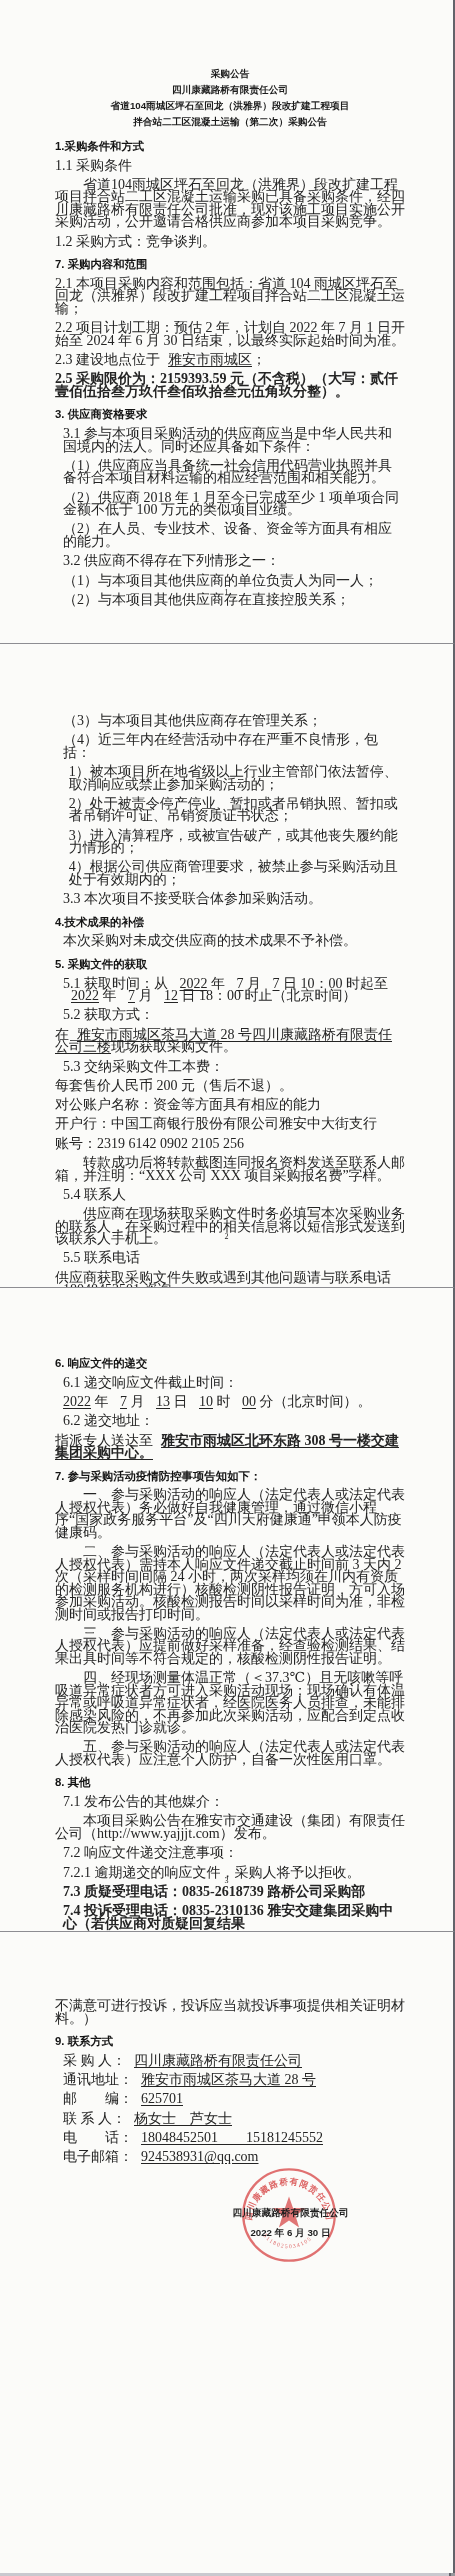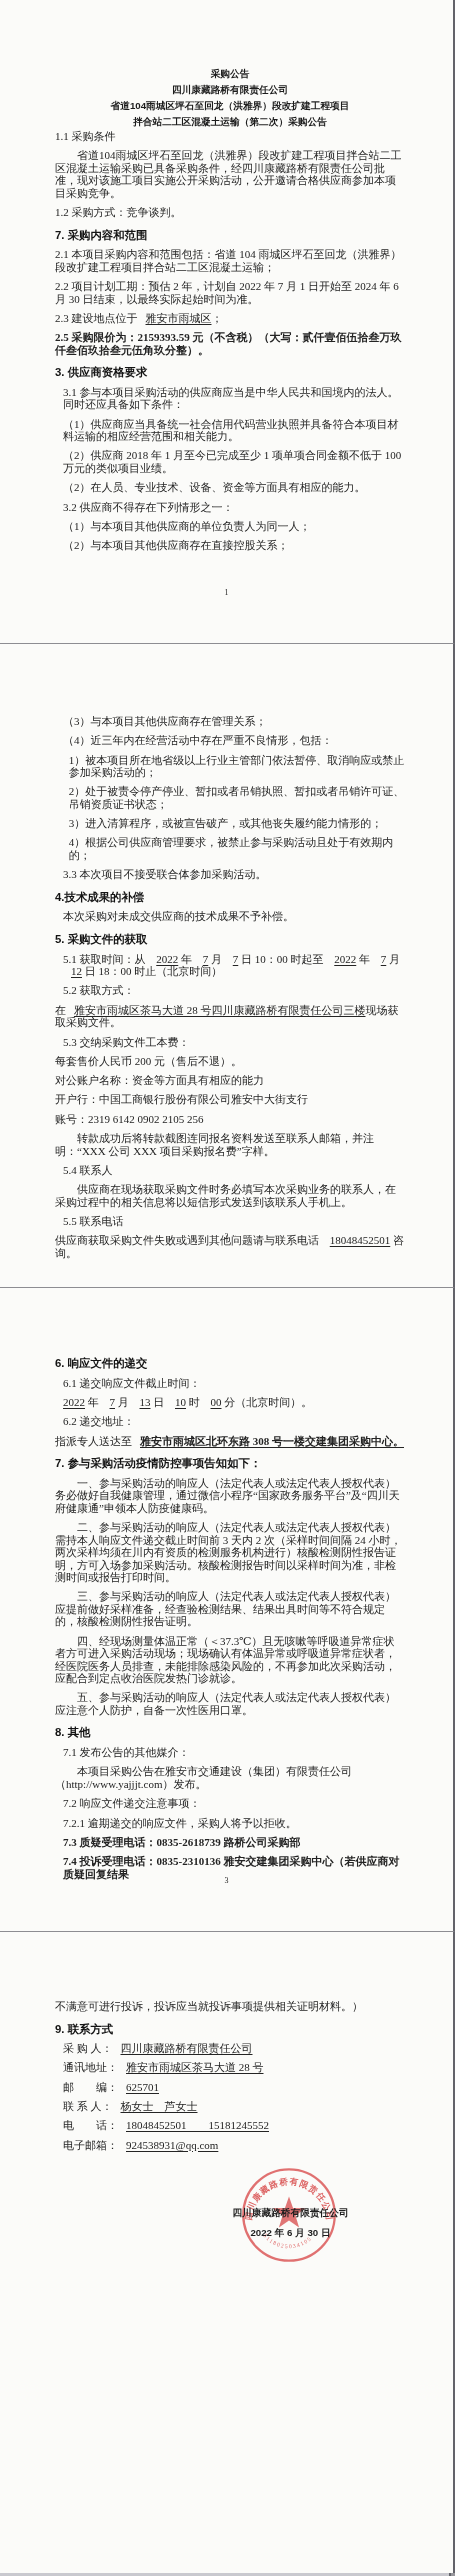--- a/index.html
+++ b/index.html
@@ -11,21 +11,21 @@
   #page-4{height:641px;border-bottom:none;}
   .content{padding:0 48px 0 55px;}
   #page-1 .content{padding-top:66px;}
   #page-2 .content{padding-top:71px;}
   #page-3 .content{padding-top:59px;}
   #page-4 .content{padding-top:68px;}
   .title{font-family:"Liberation Sans","DejaVu Sans",sans-serif;font-weight:700;
          font-size:9.7px;line-height:16px;text-align:center;color:#1c1c1c;}
   .h{font-family:"Liberation Sans","DejaVu Sans",sans-serif;font-weight:700;
      font-size:11.4px;line-height:15px;margin:9px 0 5.7px;color:#141414;}
-  .para{font-size:11px;line-height:12.5px;margin:0 0 6.8px;}
+  .para{font-size:14px;line-height:12.5px;margin:0 0 6.8px;}
   .fi{text-indent:2em;}
   .ind1{padding-left:8px;}
   .ind2{padding-left:13.7px;}
   .b{font-weight:700;font-family:Liberation Serif, serif;}
   .u{text-decoration:underline;text-underline-offset:1.7px;margin-left:8px;}
   .pageno{position:absolute;left:0;right:0;bottom:46px;text-align:center;font-size:8px;margin:0;}
   .stamp-wrap{position:absolute;left:239px;top:233px;width:100px;height:100px;z-index:1;}
   .sign{position:absolute;left:188px;top:271px;width:205px;text-align:center;z-index:2;}
   .sign-line{font-family:"Liberation Sans","DejaVu Sans",sans-serif;font-weight:600;
              font-size:9.7px;line-height:20px;color:#1f1f1f;}
@@ -34,20 +34,21 @@
 </head>
 <body>
 
 <div id="doc">
   <section class="page" id="page-1">
     <div class="content">
         <div class="title">采购公告</div>
         <div class="title">四川康藏路桥有限责任公司</div>
         <div class="title">省道104雨城区坪石至回龙（洪雅界）段改扩建工程项目</div>
         <div class="title">拌合站二工区混凝土运输（第二次）采购公告</div>
+        <div class="h">1.采购条件和方式</div>
         <div class="para">1.1 采购条件</div>
         <div class="para fi">省道104雨城区坪石至回龙（洪雅界）段改扩建工程项目拌合站二工区混凝土运输采购已具备采购条件，经四川康藏路桥有限责任公司批准，现对该施工项目实施公开采购活动，公开邀请合格供应商参加本项目采购竞争。</div>
         <div class="para">1.2 采购方式：竞争谈判。</div>
         <div class="h">7. 采购内容和范围</div>
         <div class="para">2.1 本项目采购内容和范围包括：省道 104 雨城区坪石至回龙（洪雅界）段改扩建工程项目拌合站二工区混凝土运输；</div>
         <div class="para">2.2 项目计划工期：预估 2 年，计划自 2022 年 7 月 1 日开始至 2024 年 6 月 30 日结束，以最终实际起始时间为准。</div>
         <div class="para"><span>2.3 建设地点位于</span><span class="u">雅安市雨城区</span><span>；</span></div>
         <div class="para b">2.5 采购限价为：2159393.59 元（不含税）（大写：贰仟壹佰伍拾叁万玖仟叁佰玖拾叁元伍角玖分整）。</div>
         <div class="h">3. 供应商资格要求</div>
         <div class="para ind1">3.1 参与本项目采购活动的供应商应当是中华人民共和国境内的法人。同时还应具备如下条件：</div>

